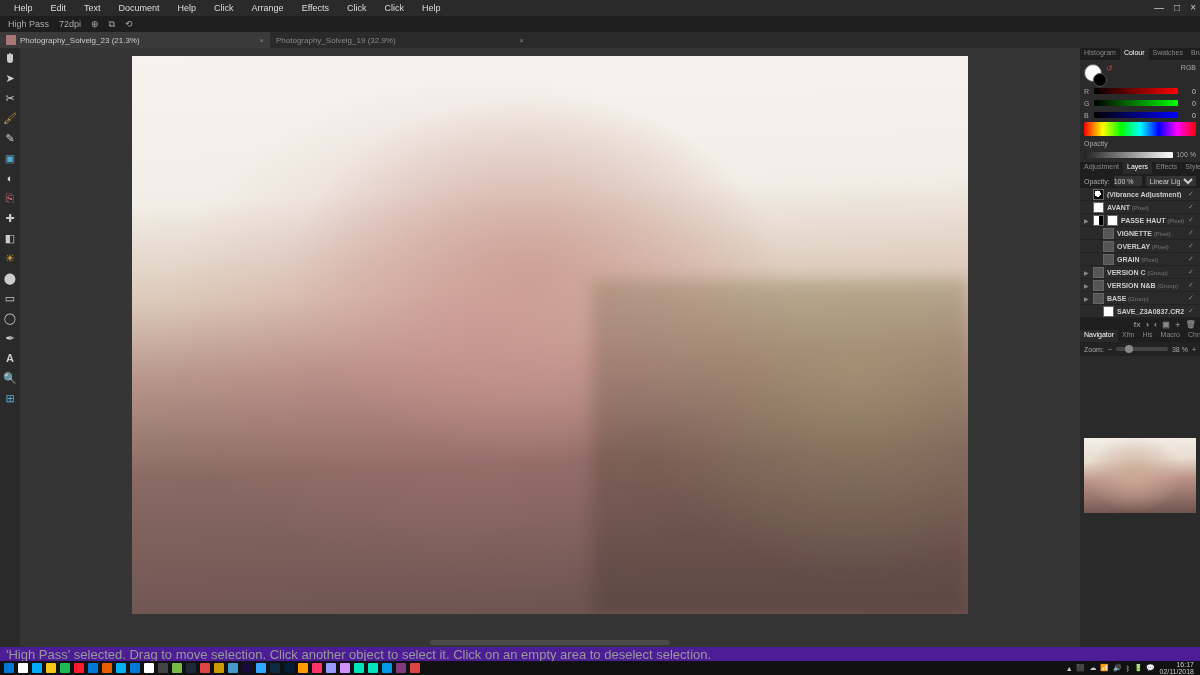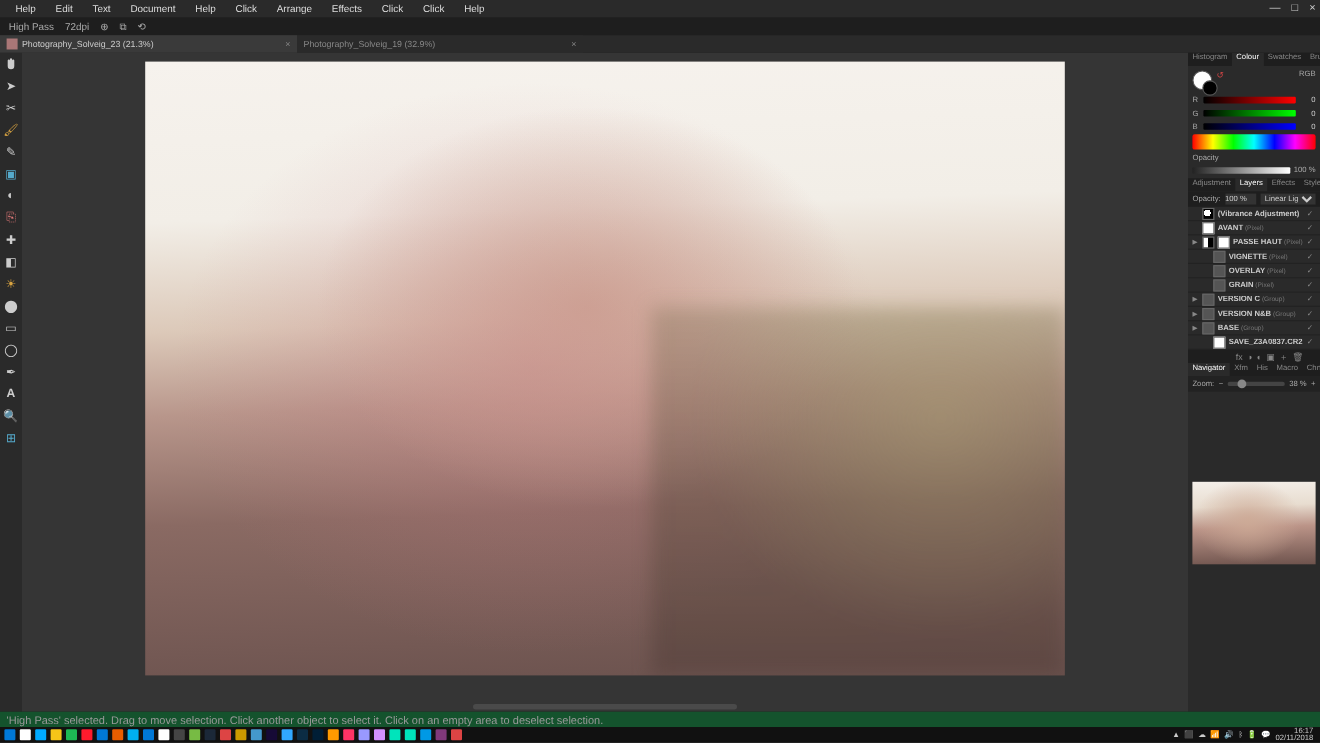--- a/index.html
+++ b/index.html
@@ -45,29 +45,29 @@
 .layers-list { flex:0 0 auto; }
 .layer-row { height:13px; display:flex; align-items:center; padding:0 4px; gap:3px; font-size:7px; color:#ccc; border-bottom:1px solid #222; cursor:pointer; }
 .layer-thumb { width:11px; height:11px; background:#555; border:1px solid #666; flex-shrink:0; }
 .layer-thumb.adj { background:radial-gradient(circle at 40% 40%, #fff 40%, #000 41%); }
 .layer-thumb.mask { background:#fff; }
 .layer-thumb.mask2 { background:linear-gradient(90deg,#fff 50%,#000 50%); }
 .layer-name { flex:1; white-space:nowrap; overflow:hidden; }
 .layer-type { color:#777; font-size:6px; }
 .layer-arrow { width:6px; color:#888; font-size:6px; }
 .layer-check { width:8px; color:#888; font-size:7px; }
-.layer-actions { height:12px; background:#1e1e1e; display:flex; align-items:center; justify-content:flex-end; gap:4px; padding:0 15px; color:#888; font-size:8px; }
+.layer-actions { height:12px; background:#1e1e1e; display:flex; align-items:center; justify-content:flex-end; gap:4px; padding:0 4px; color:#888; font-size:8px;font-weight:bold; }
 .nav-panel { flex:1; display:flex; flex-direction:column; }
 .zoom-row { height:14px; display:flex; align-items:center; gap:4px; padding:0 4px; font-size:7px; color:#aaa; background:#222; }
 .zoom-track { flex:1; height:4px; background:#444; border-radius:2px; position:relative; }
 .zoom-thumb { position:absolute; left:18%; top:-2px; width:8px; height:8px; background:#888; border-radius:50%; }
 .nav-preview { margin:82px 4px 4px 4px; height:75px; background:
   radial-gradient(ellipse 70px 55px at 45% 48%, rgba(205,170,150,0.9), transparent 70%),
   linear-gradient(178deg,#f4efe9 0%,#e8ddd0 30%,#bb9488 55%,#6e534d 100%); }
-.status-bar { position:absolute; left:0; right:0; bottom:14px; height:14px; background:#14532d; display:flex; align-items:flex-end; padding:0 6px; font-size:10px; color:#999; }
+.status-bar { position:absolute; left:0; right:0; bottom:14px; height:14px; background:#4c1d95; display:flex; align-items:center; padding:0 6px; font-size:13px; color:#999; }
 .taskbar { position:absolute; left:0; right:0; bottom:0; height:14px; background:#111; display:flex; align-items:center; padding:0 2px; }
 .task-icon { width:14px; height:14px; display:flex; align-items:center; justify-content:center; font-size:9px; color:#ccc; }
 .task-spacer { flex:1; }
 .tray { display:flex; align-items:center; gap:4px; color:#ccc; font-size:7px; padding-right:4px; }
 .clock { text-align:right; line-height:7px; font-size:7px; }
 svg { display:block; }
 </style>
 </head>
 <body>
 

